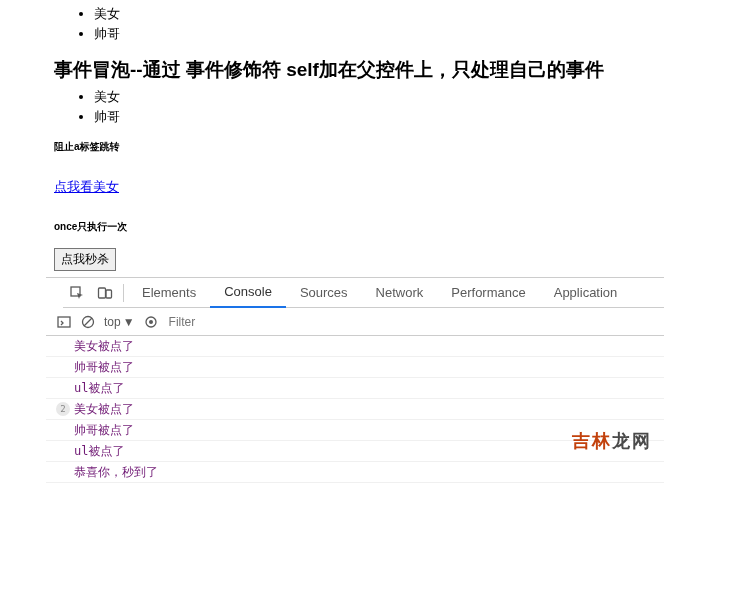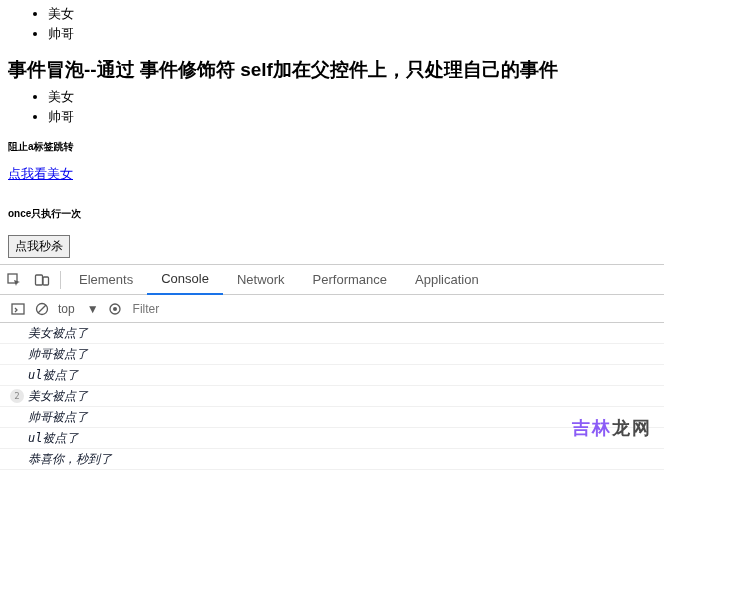--- a/index.html
+++ b/index.html
@@ -5,49 +5,49 @@
     * { margin: 0; padding: 0; box-sizing: border-box; }
     body { font-family: "Microsoft YaHei", Arial, sans-serif; font-size: 13px; color: #000; background: #fff; width: 744px; }
     
     .page { padding: 0 8px; }
     ul.list { list-style: disc; padding-left: 40px; margin: 4px 0 8px 0; }
     ul.list li { font-size: 13px; line-height: 1.5; }
     
     h2.heading { font-size: 19px; font-weight: bold; margin: 14px 0 0 0; }
     h3.subheading { font-size: 10px; font-weight: bold; margin: 14px 0 10px 0; }
     
-    a.page-link { color: #0000ee; text-decoration: underline; font-size: 13px; display: inline-block; margin: 1px 0 10px 0; }
+    a.page-link { color: #0000ee; text-decoration: underline; font-size: 13px; display: inline-block; margin: 14px 0 10px 0; }
     
     button.page-button { font-family: Arial, sans-serif; font-size: 12px; padding: 2px 6px; background: #efefef; border: 1px solid #767676; cursor: pointer; margin: 4px 0 6px 0; }
     
     .devtools { border-top: 1px solid #ccc; background: #fff; font-family: "Segoe UI", Tahoma, sans-serif; }
     
-    .dt-tabs { display: flex; align-items: center; height: 30px; border-bottom: 1px solid #ccc; color: #333; }
+    .dt-tabs { display: flex; align-items: center; height: 30px; border-bottom: 1px solid #ccc; color: #333; margin-left: 17px; }
     .dt-tabs .icon-btn { width: 28px; height: 30px; display: flex; align-items: center; justify-content: center; color: #5a5a5a; }
     .dt-tabs .sep { width: 1px; height: 18px; background: #ccc; margin: 0 4px; }
     .dt-tab { padding: 0 14px; height: 30px; display: flex; align-items: center; font-size: 13px; color: #5a5a5a; cursor: pointer; }
     .dt-tab.active { color: #333; border-bottom: 2px solid #1a73e8; font-weight: 400; }
     
     .dt-toolbar { display: flex; align-items: center; height: 28px; border-bottom: 1px solid #ccc; padding: 0 0 0 6px; color: #5a5a5a; }
     .dt-toolbar .tb-icon { width: 24px; height: 28px; display: flex; align-items: center; justify-content: center; }
-    .dt-toolbar .tb-text { font-size: 12px; padding: 0 4px; display: flex; align-items: center; gap: 12px; }
+    .dt-toolbar .tb-text { font-size: 12px; padding: 0 4px; display: flex; align-items: center; gap: 2px; }
     .dt-toolbar .filter-input { flex: 0 0 200px; border: none; outline: none; font-size: 12px; padding: 2px 6px; color: #5a5a5a; }
     .dt-toolbar .spacer { flex: 1; }
     
     .console-out { font-family: Consolas, Menlo, monospace; font-size: 12px; }
     .console-row { display: flex; align-items: center; height: 21px; border-bottom: 1px solid #f0f0f0; padding-left: 10px; }
     .console-row .indent { width: 18px; }
     .console-row .badge { width: 14px; height: 14px; border-radius: 50%; background: #e8e8e8; color: #888; font-size: 9px; display: flex; align-items: center; justify-content: center; margin-right: 4px; }
-    .console-row .msg { color: #0f172a; font-style: italic; }
+    .console-row .msg { color: #701a75; }
     
     .watermark { position: absolute; right: 12px; bottom: 30px; font-size: 18px; font-weight: bold; letter-spacing: 2px; pointer-events: none; }
-    .watermark .o { color: #8b5cf6; }
+    .watermark .o { color: #c2410c; }
     .watermark .g { color: #4a4a4a; }
     
-    .container { position: relative; width: 664px; }
+    .container { position: relative; width: 664px; padding-left: 46px; }
     
     svg { display: block; }
   </style>
 </head>
 <body>
 
 <div class="container">
 
   <div class="page">
     <ul class="list">
@@ -81,20 +81,21 @@
       </div>
       <div class="icon-btn">
         <svg width="16" height="16" viewBox="0 0 16 16">
             <rect x="1.5" y="3" width="7" height="10" rx="1" fill="none" stroke="#5a5a5a" stroke-width="1.3"></rect>
             <rect x="9" y="5" width="5.5" height="8" rx="1" fill="none" stroke="#5a5a5a" stroke-width="1.3"></rect>
           </svg>
       </div>
       <div class="sep"></div>
       <div class="dt-tab">Elements</div>
       <div class="dt-tab active">Console</div>
+      <div class="dt-tab">Sources</div>
       <div class="dt-tab">Network</div>
       <div class="dt-tab">Performance</div>
       <div class="dt-tab">Application</div>
     </div>
 
     <div class="dt-toolbar">
       <div class="tb-icon">
         <svg width="14" height="14" viewBox="0 0 14 14">
             <rect x="1" y="2" width="12" height="10" fill="none" stroke="#5a5a5a" stroke-width="1.3"></rect>
             <path d="M4 6 L6 8 L4 10" fill="none" stroke="#5a5a5a" stroke-width="1.3"></path>

